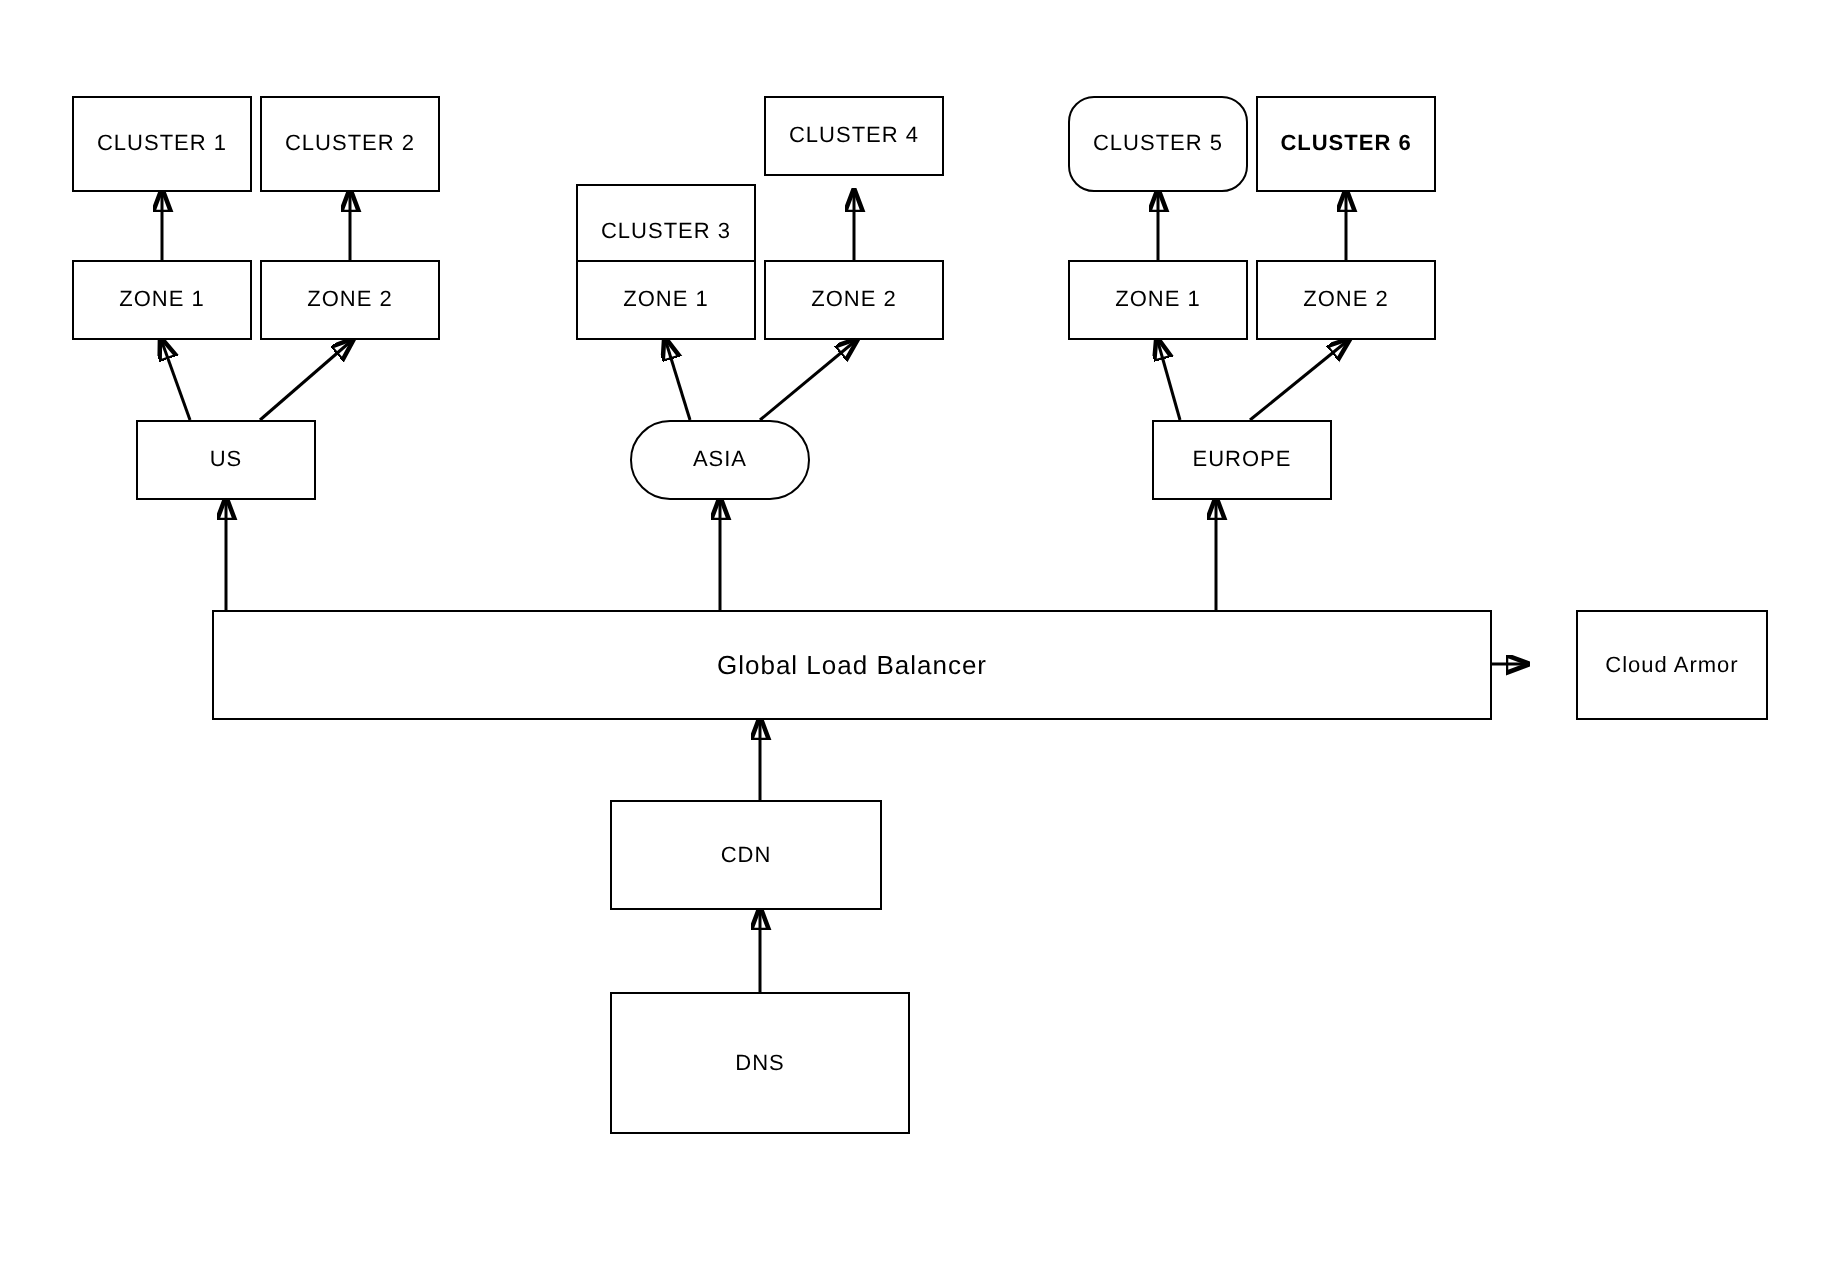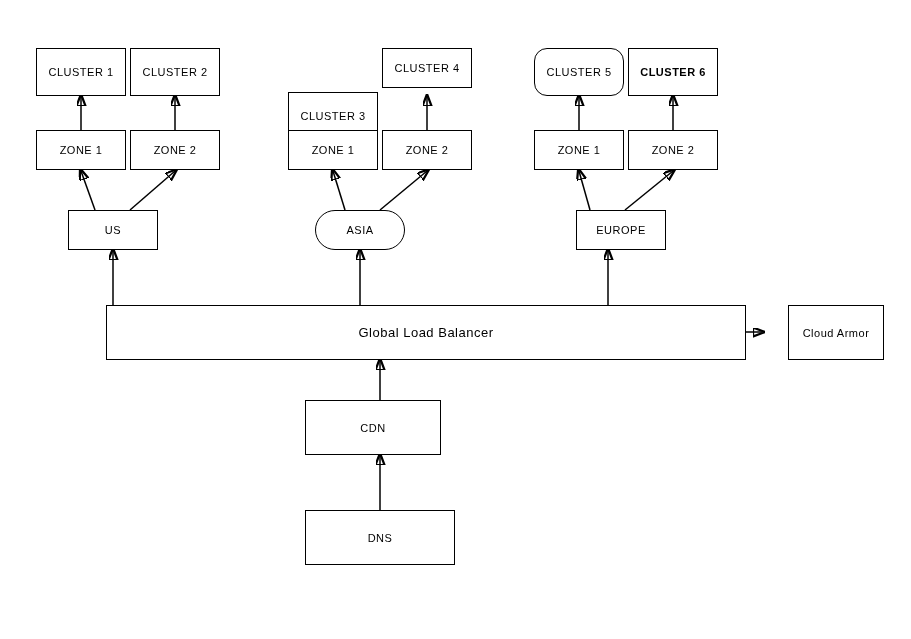--- a/index.html
+++ b/index.html
@@ -113,15 +113,15 @@
   <div class="box" style="left:68px;top:210px;width:90px;height:40px;">US</div>
   <div class="box" style="left:315px;top:210px;width:90px;height:40px;border-radius:20px;">ASIA</div>
   <div class="box" style="left:576px;top:210px;width:90px;height:40px;">EUROPE</div>
 
   <div class="box" style="left:68px;top:305px;width:640px;height:55px;font-size:13px;margin-left:38px;">Global Load Balancer</div>
 
   <div class="box" style="left:788px;top:305px;width:96px;height:55px;">Cloud Armor</div>
 
   <div class="box" style="left:305px;top:400px;width:136px;height:55px;">CDN</div>
 
-  <div class="box" style="left:305px;top:510px;width:150px;height:55px;">DNS</div>
+  <div class="box" style="left:305px;top:496px;width:150px;height:71px;">DNS</div>
 
 </div>
 
 </body></html>

